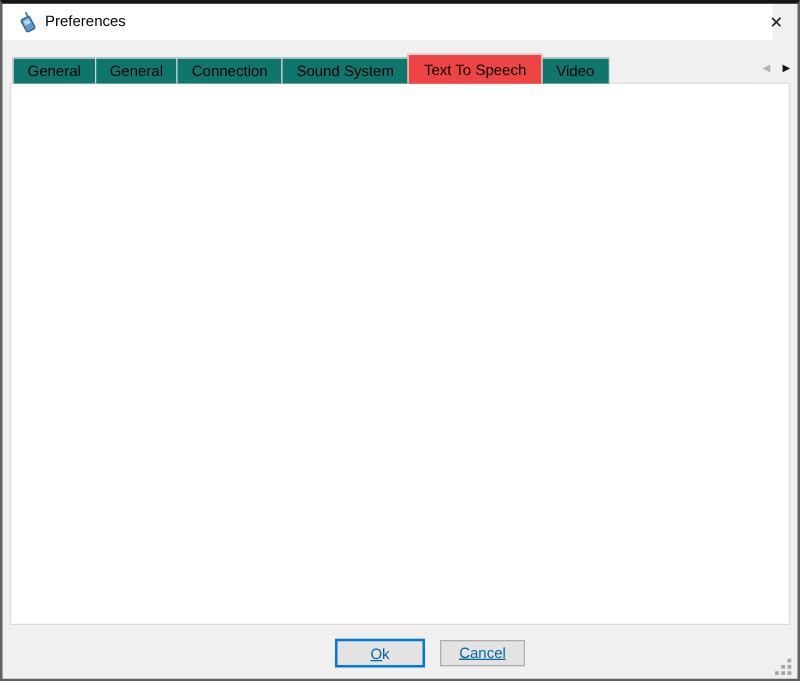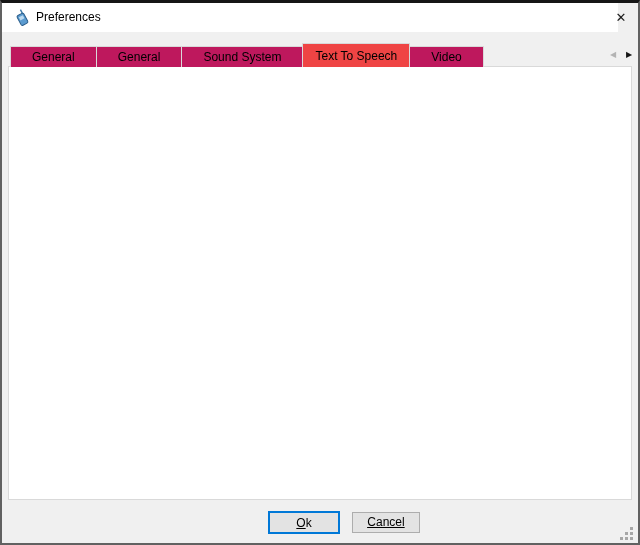--- a/index.html
+++ b/index.html
@@ -16,21 +16,21 @@
     pointer-events:none; z-index:60;
   }
   
   .titlebar { position:absolute; left:2px; top:3px; width:616px; height:29px; background:#fff; z-index:5; }
   .app-icon { position:absolute; left:10px; top:5px; width:20px; height:20px; }
   .title-text { position:absolute; left:34px; top:7px; font-size:12px; }
   .close-btn { position:absolute; left:604px; top:2px; width:30px; height:26px; text-align:center; line-height:26px; font-size:13px; color:#1a1a1a; }
   
   .tabbar { position:absolute; left:10px; top:42px; width:628px; height:25px; display:flex; align-items:flex-end; overflow:hidden; white-space:nowrap; z-index:4; }
   .tab {
-    height:21px; line-height:20px; padding:0 21px; background:#be185d;
+    height:21px; line-height:20px; padding:0 11px; background:#0f766e;
     border:1px solid #d9d9d9; border-bottom:none; margin-left:-1px; flex:0 0 auto;
   }
   .tab:first-child { margin-left:0; }
   .tab.selected { height:25px; line-height:24px; padding:0 12px; background:#ef4444; position:relative; z-index:6; margin-bottom:-1px; }
   .tab-scroll { position:absolute; left:605px; top:44px; width:33px; height:22px; display:flex; z-index:7; background:#f0f0f0; }
   .tab-arrow { width:16px; height:22px; text-align:center; line-height:22px; font-size:8px; }
   .tab-arrow.disabled { color:#b3b3b3; }
   .tab-arrow.enabled { color:#141414; }
   
   .pane { position:absolute; left:8px; top:66px; width:624px; height:434px; background:#fff; border:1px solid #d9d9d9; z-index:3; }
@@ -54,21 +54,21 @@
   .sbar { position:absolute; right:0; top:0; bottom:0; width:17px; background:#f1f1f1; }
   .sb-btn { position:absolute; left:0; width:17px; height:17px; background:#f1f1f1; display:flex; align-items:center; justify-content:center; }
   .sb-up { top:0; } .sb-down { bottom:0; }
   .sb-thumb { position:absolute; left:0; top:20px; width:17px; height:152px; background:#cdcdcd; }
   .chev { width:6px; height:6px; border:solid #505050; border-width:1.5px 1.5px 0 0; }
   .chev-up { transform:rotate(-45deg) translate(-1px,1px); }
   .chev-down { transform:rotate(135deg) translate(-1px,1px); }
   
   .btn {
     position:absolute; background:#e3e3e3; border:1px solid #adadad;
-    text-align:center; font-size:12px; font-family:inherit; color:#000000;
+    text-align:center; font-size:12px; font-family:inherit; color:#0369a1;
   }
   .btn span { pointer-events:none; }
   .mn { text-decoration:underline; }
   .btn-enable { left:15px; top:383px; width:76px; height:23px; line-height:21px; }
   .btn-clear  { left:101px; top:383px; width:74px; height:23px; line-height:21px; }
   .btn-revert { left:186px; top:383px; width:74px; height:23px; line-height:21px; }
   .btn-ok { left:268px; top:511px; width:72px; height:23px; line-height:18px; border:2px solid #0078d7; z-index:10; }
   .btn-cancel { left:352px; top:512px; width:68px; height:21px; line-height:19px; z-index:10;text-decoration:underline; }
   
   .engine-label { position:absolute; left:8px; top:21px; }
@@ -93,20 +93,21 @@
       <rect x="8" y="8" width="4.5" height="3.5" fill="#bcd9ef"></rect>
     </g>
   </svg>
   <span class="title-text">Preferences</span>
   <span class="close-btn">✕</span>
 </div>
 
 <div class="tabbar">
   <div class="tab"><span>General</span></div>
   <div class="tab"><span>General</span></div>
+  <div class="tab"><span>Connection</span></div>
   <div class="tab"><span>Sound System</span></div>
   <div class="tab selected"><span>Text To Speech</span></div>
   <div class="tab"><span>Video</span></div>
 </div>
 <div class="tab-scroll">
   <span class="tab-arrow disabled">◀</span>
   <span class="tab-arrow enabled">▶</span>
 </div>
 
 <div class="pane"></div>

